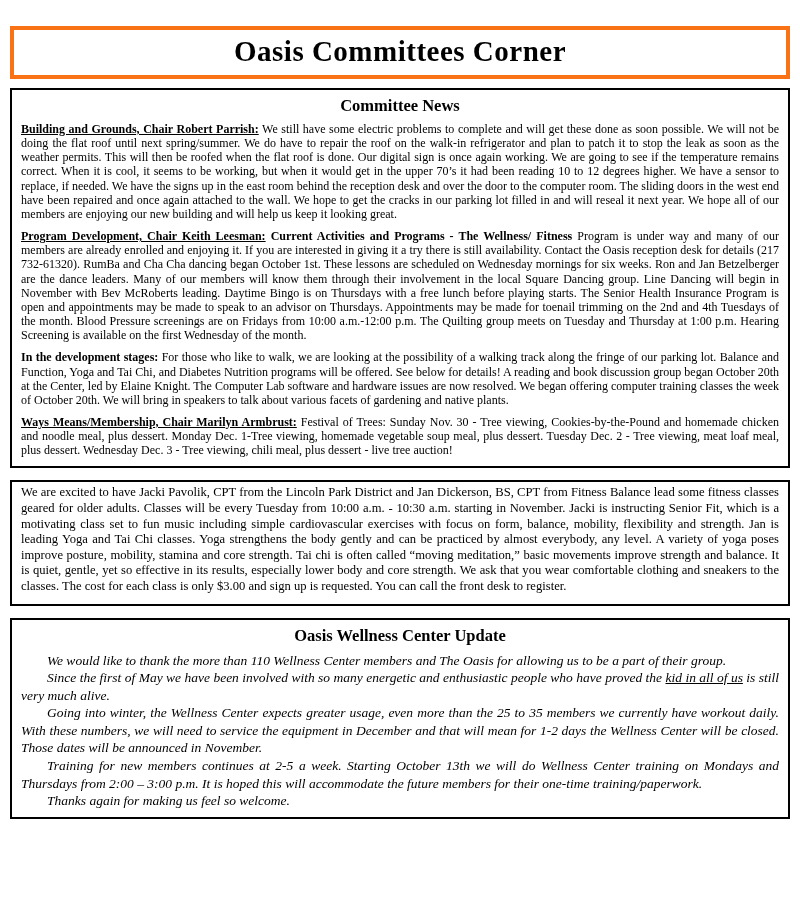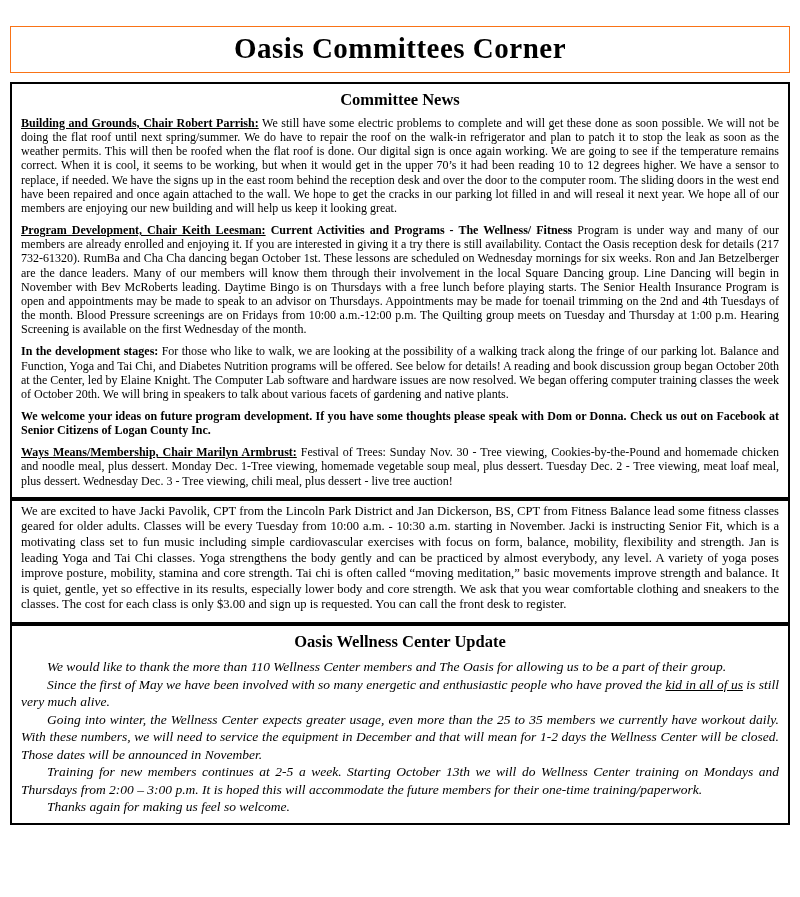--- a/index.html
+++ b/index.html
@@ -12,35 +12,35 @@
     width: 800px;
     font-family: "Liberation Serif", serif;
   }
   .page {
     box-sizing: border-box;
     width: 800px;
     min-height: 897px;
     padding: 26px 10px 8px 10px;
   }
   .title-box {
-    border: 1px solid #f97316;
+    border: 4px solid #f97316;
     text-align: center;
     padding: 5px 0 7px 0;
     margin-bottom: 9px;
   }
   .title-box h1 {
     margin: 0;
     font-size: 29px;
     font-weight: bold;
     letter-spacing: 0.5px;
   }
   .box {
     border: 2px solid #000;
     padding: 3px 9px 7px 9px;
-    margin-bottom: 0;
+    margin-bottom: 12px;
   }
   .box h2 {
     margin: 3px 0 6px 0;
     text-align: center;
     font-size: 16.5px;
     font-weight: bold;
   }
   p.body-text {
     margin: 0 0 8px 0;
     font-size: 12px;
@@ -89,23 +89,20 @@
       <span class="lead">Program Development, Chair Keith Leesman:</span>
       <span class="bold">Current Activities and Programs - The Wellness/ Fitness</span>
       <span>Program is under way and many of our members are already enrolled and enjoying it.  If you are interested in giving it a try there is still availability.  Contact the Oasis reception desk for details (217 732-61320).  RumBa and Cha Cha dancing began October 1st.  These lessons are scheduled on Wednesday mornings for six weeks.  Ron and Jan Betzelberger are the dance leaders.  Many of our members will know them through their involvement in the local Square Dancing group.  Line Dancing will begin in November with Bev McRoberts leading.  Daytime Bingo is on Thursdays with a free lunch before playing starts.  The Senior Health Insurance Program is open and appointments may be made to speak to an advisor on Thursdays.  Appointments may be made for toenail trimming on the 2nd and 4th Tuesdays of the month.  Blood Pressure screenings are on Fridays from 10:00 a.m.-12:00 p.m.  The Quilting group meets on Tuesday and Thursday at 1:00 p.m.  Hearing Screening is available on the first Wednesday of the month.</span>
     </p>
 
     <p class="body-text">
       <span class="bold">In the development stages:</span>
       <span>For those who like to walk, we are looking at the possibility of a walking track along the fringe of our parking lot.  Balance and Function, Yoga and Tai Chi, and Diabetes Nutrition programs will be offered.  See below for details!  A reading and book discussion group began October 20th at the Center, led by Elaine Knight.  The Computer Lab software and hardware issues are now resolved.  We began offering computer training classes the week of October 20th.  We will bring in speakers to  talk about various facets of gardening and native plants.</span>
     </p>
 
-    <p class="body-text bold">
-      <span>We welcome your ideas on future program development.  If you have some thoughts please speak with Dom or Donna.  Check us out on Facebook at Senior Citizens of Logan County Inc.</span>
-    </p>
 
     <p class="body-text">
       <span class="lead">Ways Means/Membership, Chair Marilyn Armbrust:</span>
       <span>Festival of Trees:  Sunday Nov. 30 - Tree viewing, Cookies-by-the-Pound and homemade chicken and noodle meal,  plus dessert.  Monday Dec. 1-Tree viewing, homemade vegetable soup meal, plus dessert.  Tuesday Dec. 2 - Tree viewing, meat loaf meal, plus dessert.  Wednesday Dec. 3 - Tree viewing, chili meal, plus dessert - live tree auction!</span>
     </p>
   </section>
 
   <section class="box">
     <p class="body-text" style="font-size:12.6px; line-height:1.24;">
       <span>We are excited to have Jacki Pavolik, CPT from the Lincoln Park District and Jan Dickerson, BS, CPT from Fitness Balance lead some fitness classes geared for older adults.  Classes will be every Tuesday from 10:00 a.m. - 10:30 a.m. starting in November.  Jacki is instructing Senior Fit, which is a motivating class set to fun music including simple cardiovascular exercises with focus on form, balance, mobility, flexibility and strength.  Jan is leading Yoga and Tai Chi classes.  Yoga strengthens the body gently and can be practiced by almost everybody, any level.  A variety of yoga poses improve posture, mobility, stamina and core strength.  Tai chi is often called “moving meditation,” basic movements improve strength and balance.  It is quiet, gentle, yet so effective in its results, especially lower body and core strength.  We ask that you wear comfortable clothing and sneakers to the classes.  The cost for each class is only $3.00 and sign up is requested.  You can call the front desk to register.</span>

